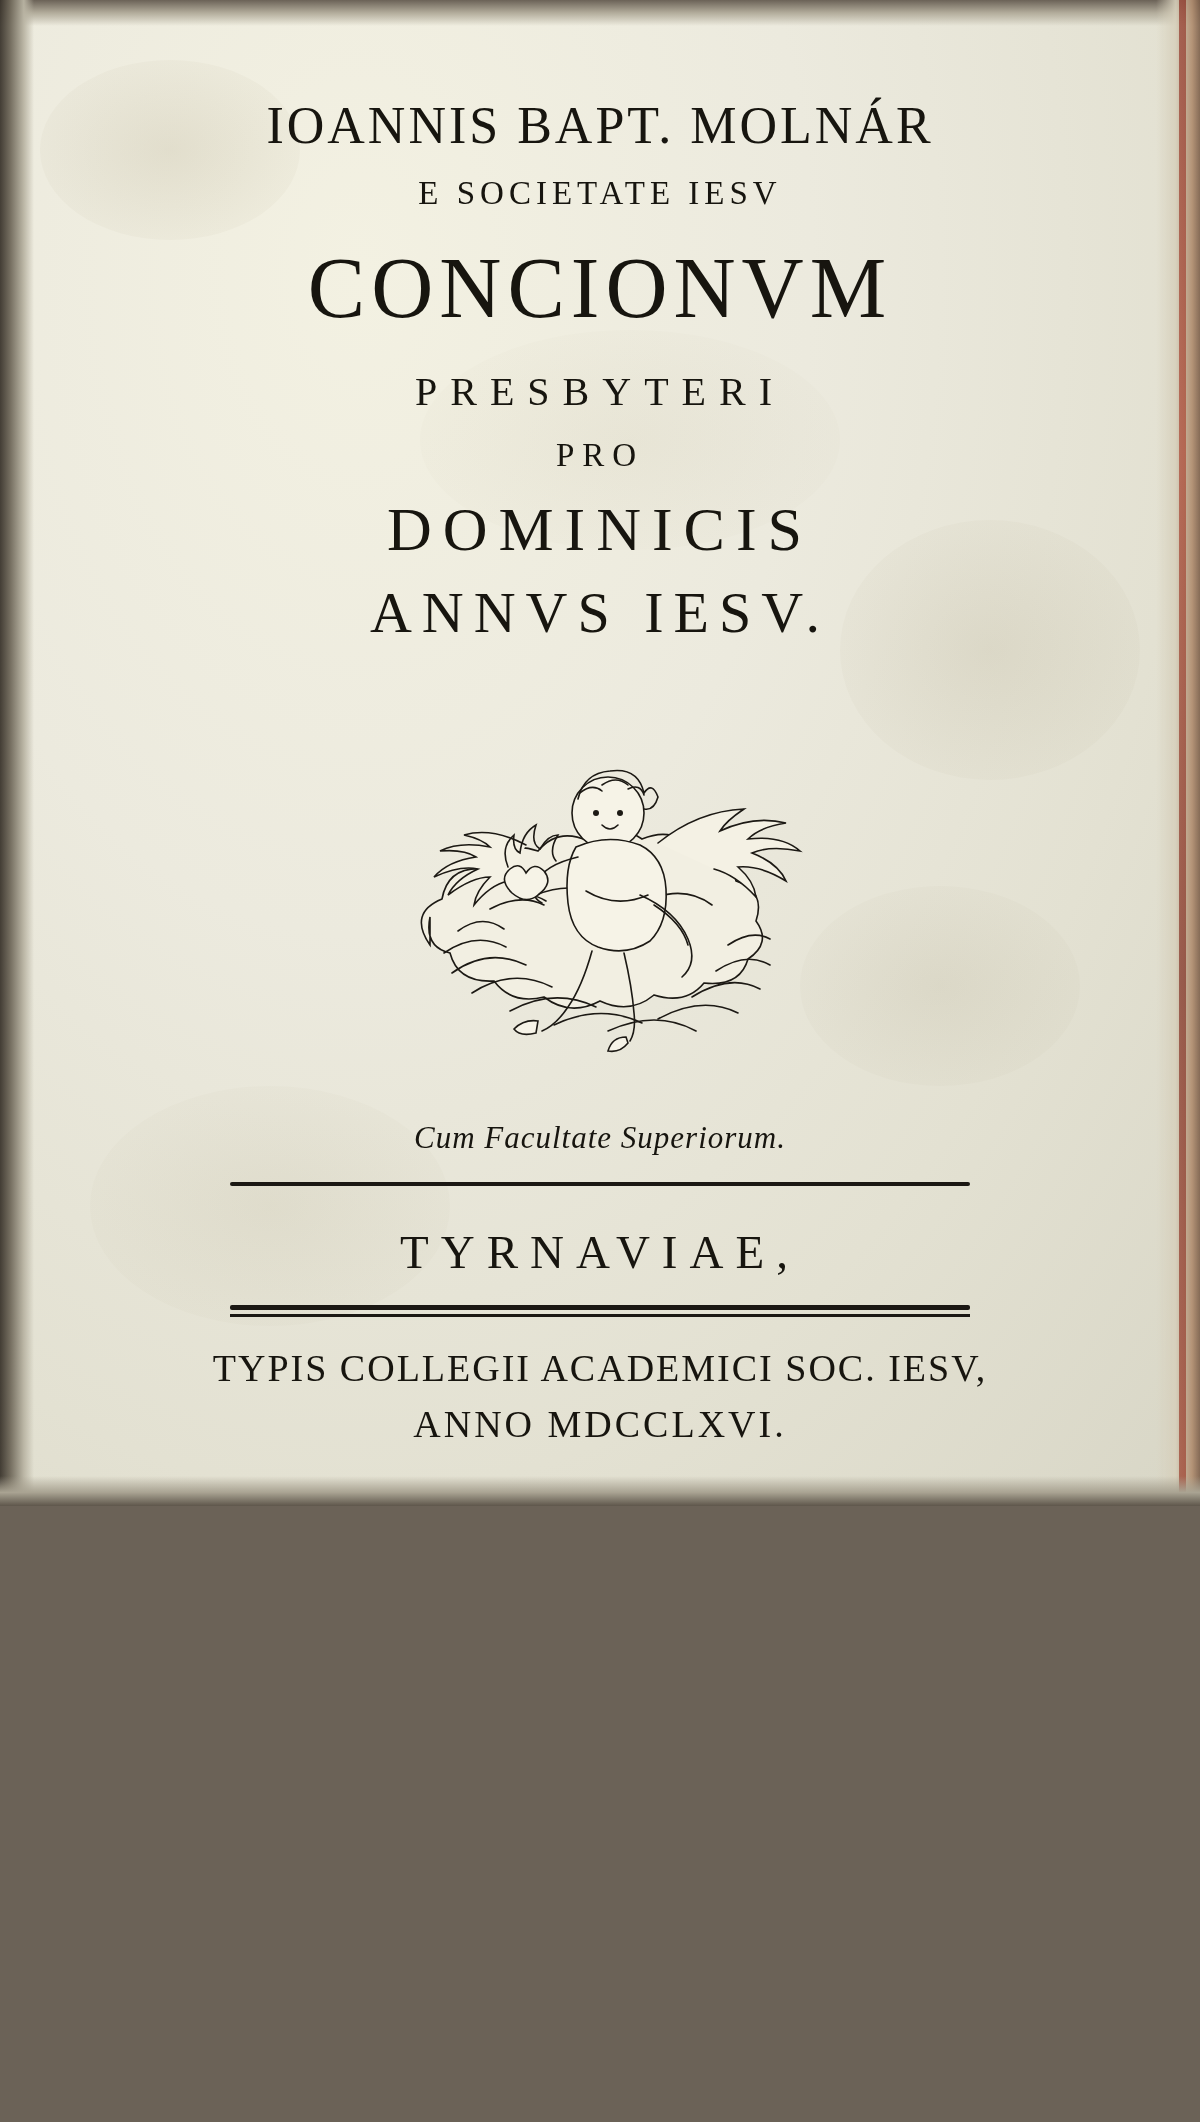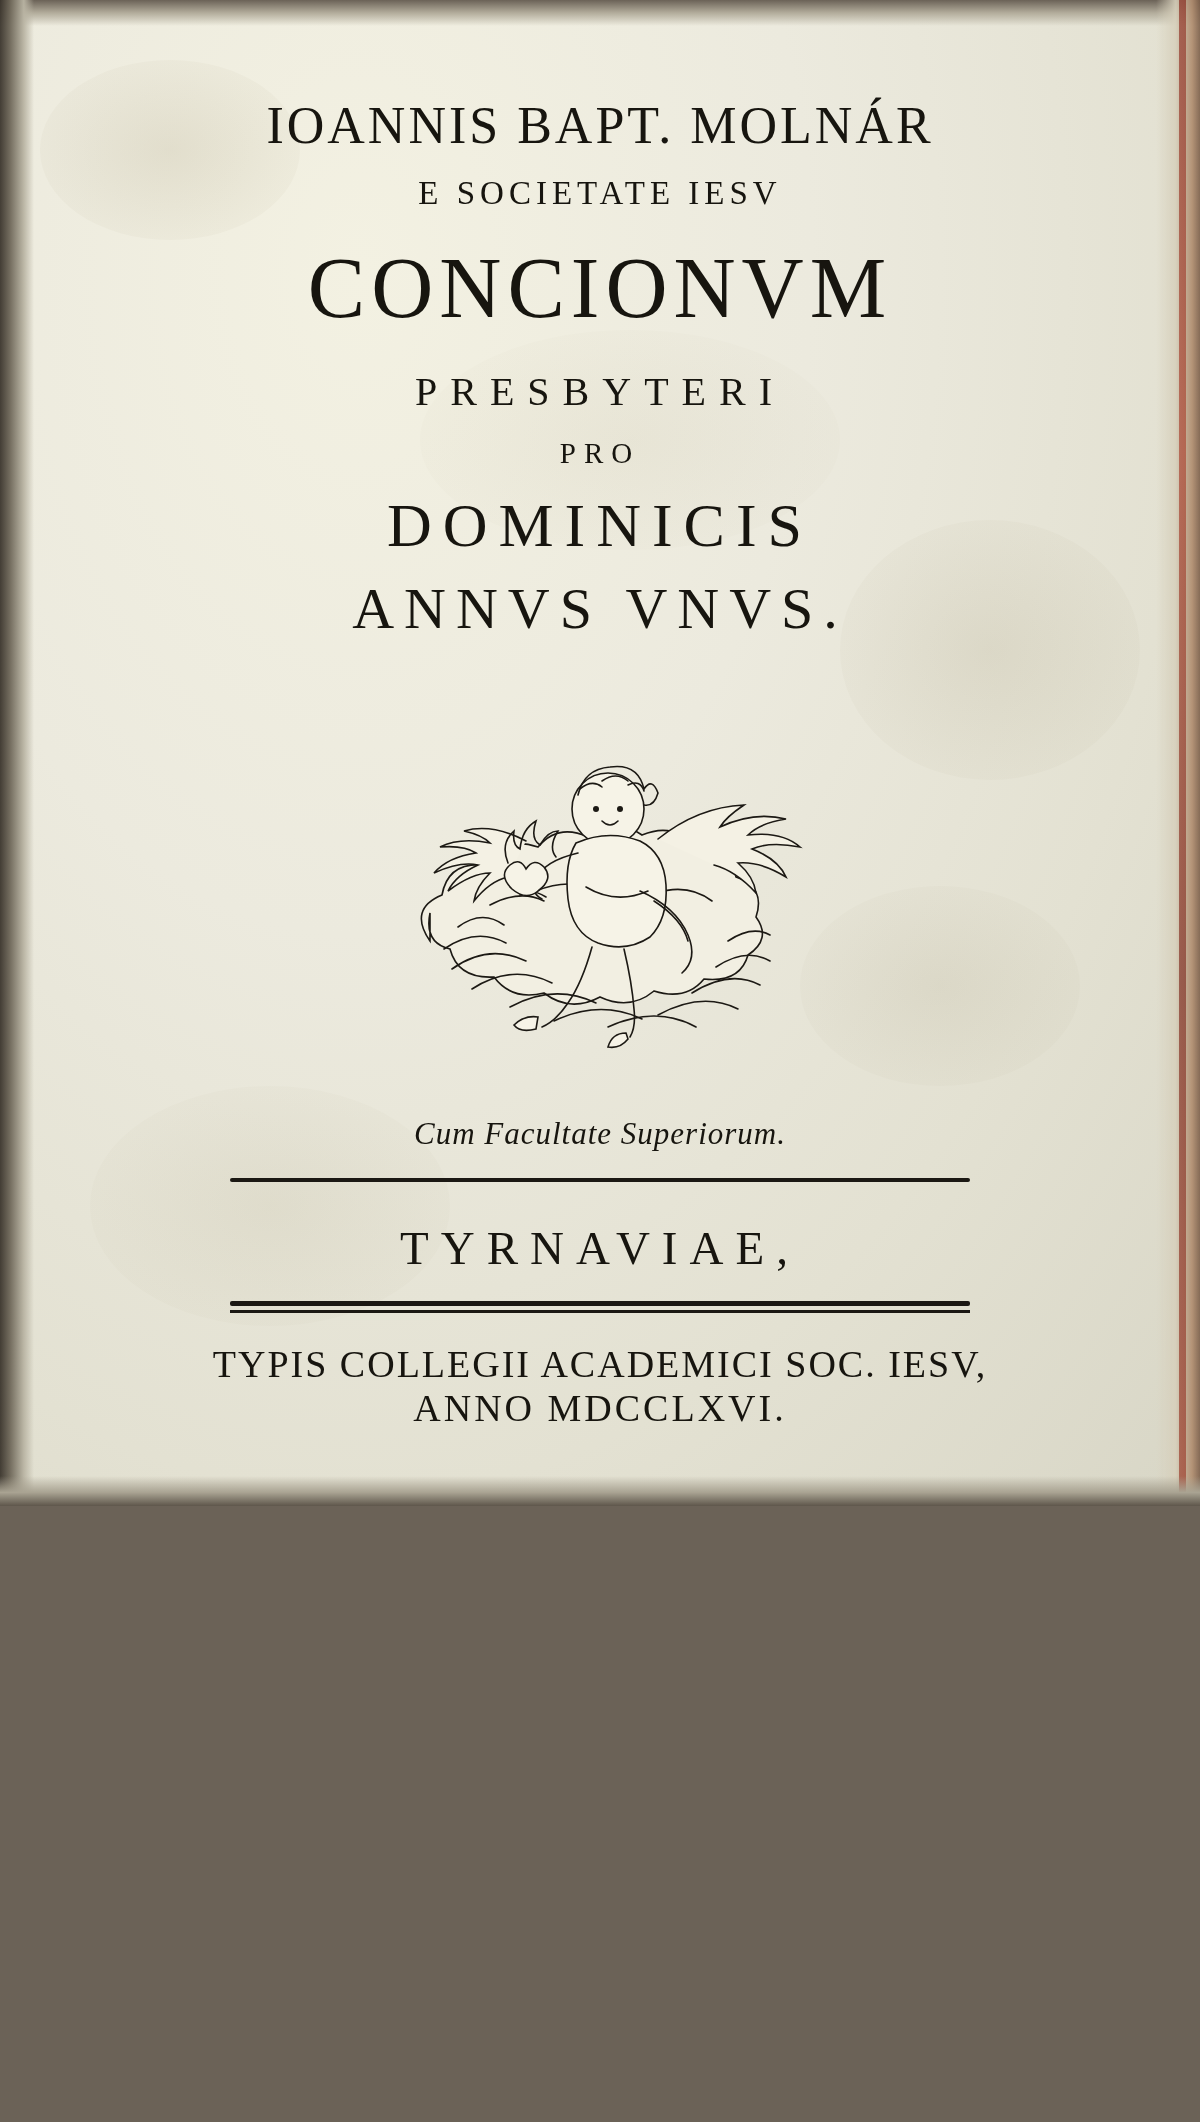--- a/index.html
+++ b/index.html
@@ -98,21 +98,21 @@
     letter-spacing: 13px;
   }
   .maintitle {
     margin-top: 26px;
     font-size: 86px;
     letter-spacing: 6px;
     font-weight: 400;
   }
   .pro {
     margin-top: 22px;
-    font-size: 29px;
+    font-size: 33px;
     letter-spacing: 8px;
   }
   .dominicis {
     margin-top: 20px;
     font-size: 62px;
     letter-spacing: 11px;
     text-align: center;
   }
   .annus {
     margin-top: 14px;
@@ -162,20 +162,21 @@
     margin-top: 36px;
     font-size: 47px;
     letter-spacing: 12px;
   }
   .imprint {
     margin-top: 34px;
     font-size: 38px;
     letter-spacing: 2px;
   }
   .year {
+    margin-top: 12px;
     font-size: 38px;
     letter-spacing: 3px;
   }
 </style>
 </head>
 <body>
 
 <div class="page">
 
   <div class="stain s1"></div>
@@ -190,21 +191,21 @@
   <div class="edge-bottom"></div>
 
   <div class="content">
 
     <div class="line author">IOANNIS BAPT. MOLNÁR</div>
     <div class="line order">E SOCIETATE IESV</div>
     <div class="line maintitle">CONCIONVM</div>
     <div class="line rank">PRESBYTERI</div>
     <div class="line pro">PRO</div>
     <div class="line dominicis">DOMINICIS</div>
-    <div class="line annus">ANNVS VNVS.</div>
+    <div class="line annus">ANNVS IESV.</div>
 
     <div class="vignette">
       <svg width="520" height="380" viewBox="0 0 520 380" aria-hidden="true">
         <g fill="none" stroke="#1c1914" stroke-width="1.6" stroke-linecap="round">
 
           <path d="M90 250 q-22 -32 12 -46 q6 -34 44 -30 q16 -30 52 -18 q20 -24 50 -10 q28 -20 54 -2 q34 -14 52 14 q36 -4 42 28 q30 10 20 40 q16 22 -8 38 q-8 28 -44 24 q-18 22 -50 12 q-24 20 -54 6 q-30 16 -56 -4 q-32 8 -50 -16 q-36 2 -44 -28 q-26 -6 -20 -36 z" fill="#f2efe2"></path>
           <path d="M118 236 q24 -18 46 -2"></path>
           <path d="M104 258 q32 -22 62 -6"></path>
           <path d="M112 278 q36 -26 74 -8"></path>
           <path d="M132 298 q40 -26 80 -6"></path>

